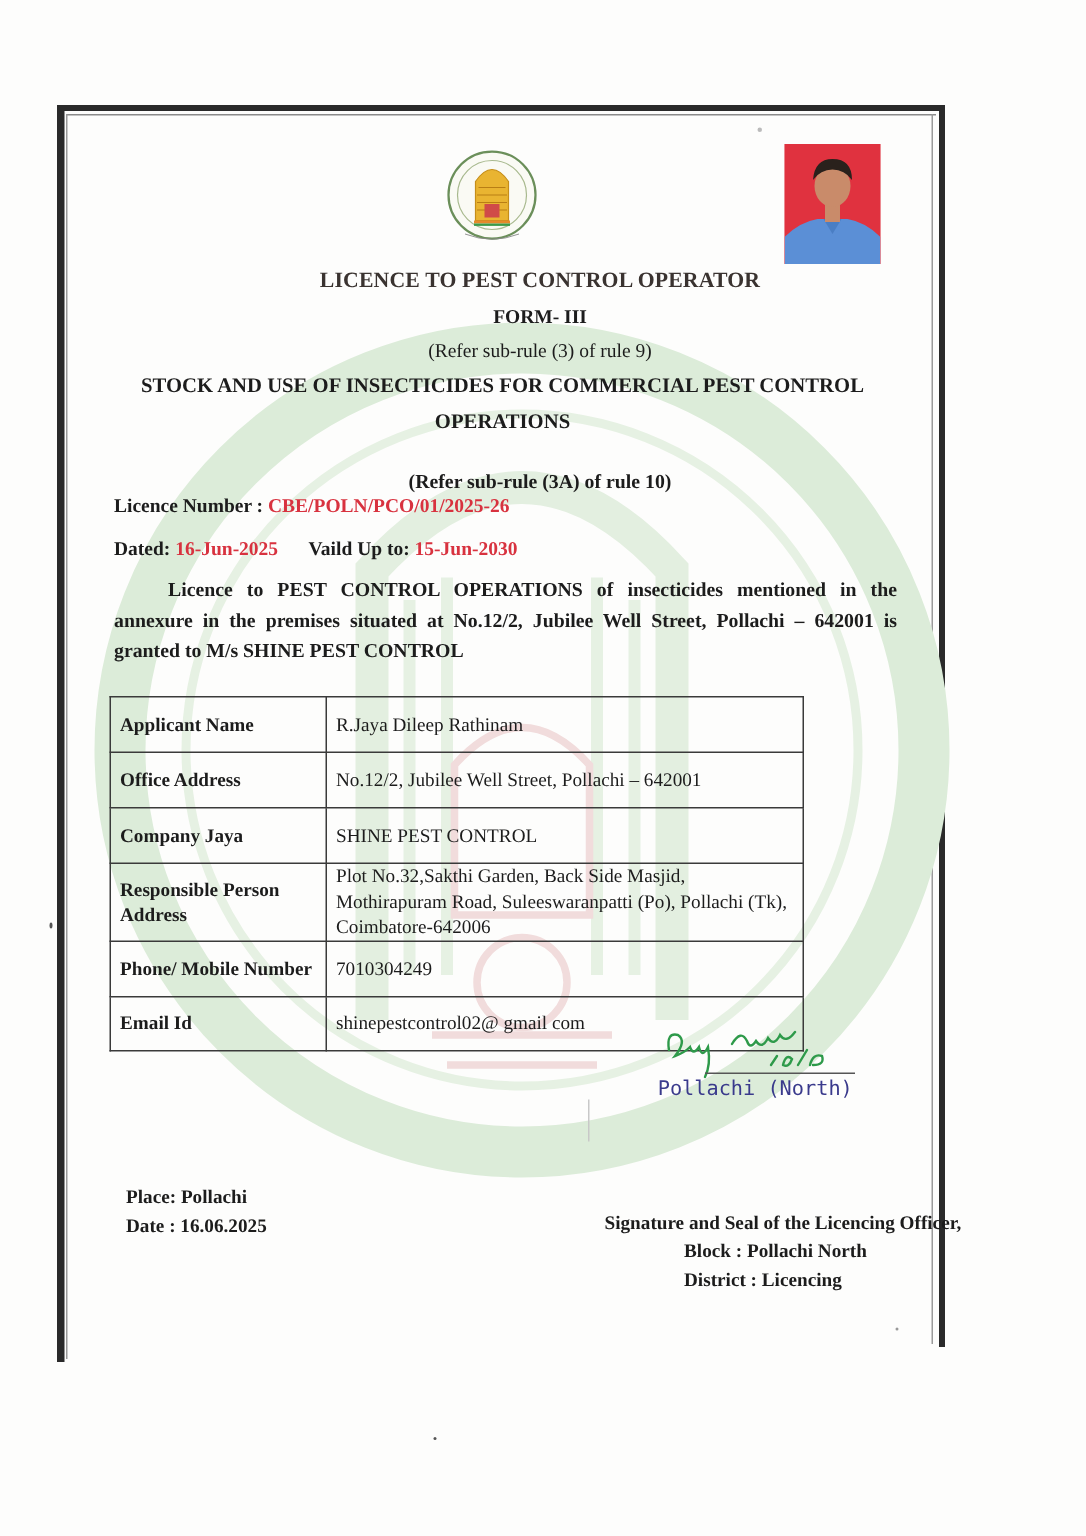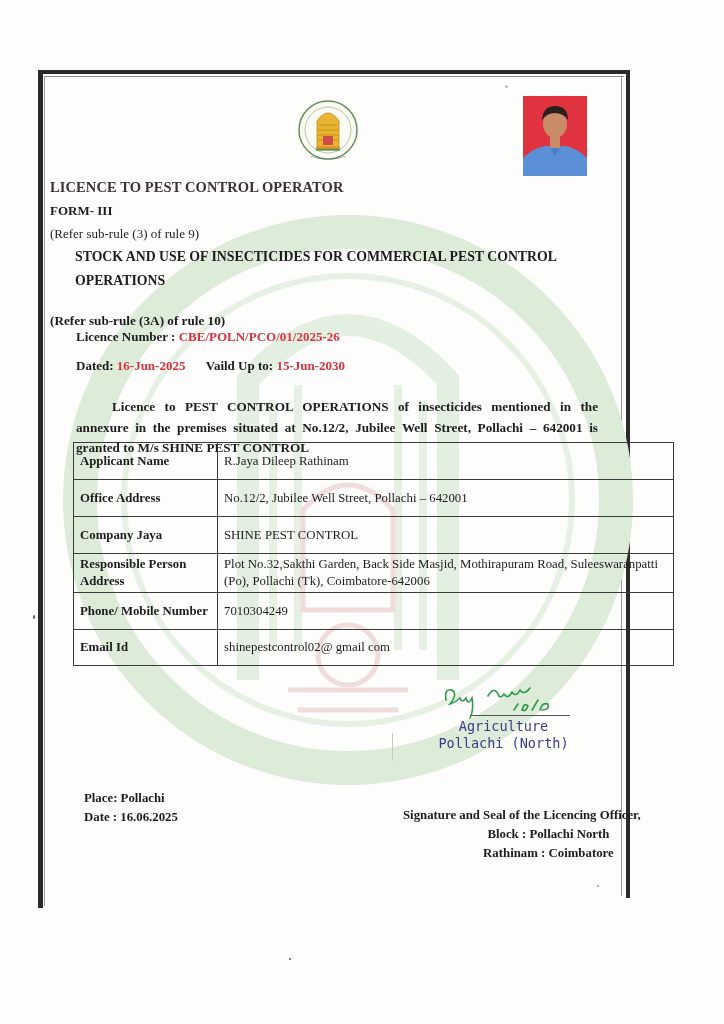--- a/index.html
+++ b/index.html
@@ -14,56 +14,56 @@
   .border-left { position: absolute; left: 38px; top: 70px; width: 5px; height: 838px; background: #2a2a2a; }
   .border-left-inner { position: absolute; left: 44px; top: 76px; width: 1px; height: 830px; background: #9a9a9a; }
   .border-right { position: absolute; left: 626px; top: 70px; width: 4px; height: 828px; background: #2a2a2a; }
   .border-right-inner { position: absolute; left: 621px; top: 76px; width: 1px; height: 820px; background: #9a9a9a; }
 
   .watermark { position: absolute; left: 58px; top: 210px; width: 580px; height: 580px; pointer-events: none; }
 
   .emblem { position: absolute; left: 297px; top: 99px; width: 62px; height: 66px; }
   .photo { position: absolute; left: 523px; top: 96px; width: 64px; height: 80px; overflow: hidden; background: #e0323f; }
 
-  .center { position: absolute; left: 50px; width: 620px; text-align: left; }
+  .center { position: absolute; left: 50px; width: 620px; text-align: center; }
   .h-title { top: 179px; font-size: 14.5px; font-weight: bold; color: #3a3330; letter-spacing: 0.1px; }
   .h-form { top: 203px; font-size: 13px; font-weight: bold; }
   .h-refer1 { top: 226px; font-size: 13px; }
   .h-stock { top: 245px; left: 75px; width: 520px; font-size: 13.8px; font-weight: bold; line-height: 24px; }
   .h-refer2 { top: 294px; font-size: 13.2px; font-weight: bold; margin-top: 19px; }
 
   .line { position: absolute; left: 76px; font-size: 13px; font-weight: bold; }
   .red { color: #d8323f; }
   .lic-num { top: 329px; }
   .dated { top: 358px; }
   .dated .gap { display: inline-block; width: 14px; }
 
-  .para { position: absolute; left: 76px; top: 383px; width: 522px; font-size: 13.2px; font-weight: bold; line-height: 20.5px; text-align: justify; margin-top: 14px; }
+  .para { position: absolute; left: 76px; top: 383px; width: 522px; font-size: 13.2px; font-weight: bold; line-height: 20.5px; text-align: justify; }
   .para .indent { display: inline-block; width: 36px; }
 
-  table.details { position: absolute; left: 73px; top: 442px; width: 601px; border-collapse: collapse; font-size: 12.8px; }
+  table.details { position: absolute; left: 73px; top: 464px; width: 463px; border-collapse: collapse; font-size: 12.8px; }
   table.details td { border: 1.3px solid #3a3a3a; padding: 0 6px; vertical-align: middle; }
   table.details td.k { width: 131px; font-weight: bold; }
   table.details td.v { font-weight: normal; }
   table.details tr.r1 td { height: 36px; }
   table.details tr.r2 td { height: 36px; }
   table.details tr.r3 td { height: 36px; }
   table.details tr.r4 td { height: 38px; line-height: 17px; }
   table.details tr.r5 td { height: 36px; }
   table.details tr.r6 td { height: 35px; margin-left: 44px; }
   table.details td.v.ml { line-height: 17px; padding-top: 0; }
 
   .seal { position: absolute; left: 416px; top: 718px; width: 175px; text-align: center; font-family: "DejaVu Sans Mono", monospace; color: #3a3a8c; font-size: 13.5px; line-height: 17px; }
   .seal-line { position: absolute; left: 470px; top: 715px; width: 100px; height: 1px; background: #555; }
   .sig { position: absolute; left: 438px; top: 680px; width: 130px; height: 46px; }
   .tick { position: absolute; left: 392px; top: 733px; width: 1px; height: 28px; background: #c8c8c8; }
 
   .place { position: absolute; left: 84px; top: 789px; font-size: 12.8px; font-weight: bold; line-height: 19px; }
   .sign-block { position: absolute; left: 355px; top: 806px; font-size: 12.8px; font-weight: bold; line-height: 19px; margin-left: 48px; }
-  .sign-block .indent { padding-left: 53px; text-align: center; }
+  .sign-block .indent { padding-left: 53px; }
 
   .speck { position: absolute; background: #555; border-radius: 50%; }
 </style>
 </head>
 <body>
 
 <div class="border-top"></div>
 <div class="border-top-inner"></div>
 <div class="border-left"></div>
 <div class="border-left-inner"></div>
@@ -156,30 +156,29 @@
 <svg class="sig" viewBox="0 0 130 46">
   <g fill="none" stroke="#2e9a4a" stroke-width="1.6" stroke-linecap="round">
     <path d="M8 20 Q6 8 14 10 Q20 14 12 24 Q18 22 22 18 Q24 24 28 18 Q30 26 34 18 Q36 30 32 38"></path>
     <path d="M50 16 Q56 6 60 14 Q62 20 66 14 Q70 20 74 12 Q78 18 82 10 Q86 16 92 8"></path>
     <path d="M76 30 L80 24 M84 30 Q86 22 90 26 Q88 32 84 30 M94 30 L100 20 M102 30 Q104 22 110 24 Q112 30 104 30"></path>
   </g>
 </svg>
 <div class="seal-line"></div>
 <div class="tick"></div>
 <div class="seal">
-  <div>Agriculture</div>
   <div>Pollachi (North)</div>
 </div>
 
 <div class="place">
   <div>Place: Pollachi</div>
   <div>Date  : 16.06.2025</div>
 </div>
 <div class="sign-block">
   <div>Signature and Seal of the Licencing Officer,</div>
   <div class="indent">Block  : Pollachi North</div>
-  <div class="indent">Rathinam  : Coimbatore</div>
+  <div class="indent">District  : Licencing</div>
 </div>
 
 <div class="speck" style="left:33px;top:615px;width:2px;height:4px;"></div>
 <div class="speck" style="left:289px;top:958px;width:2px;height:2px;"></div>
 <div class="speck" style="left:505px;top:85px;width:3px;height:3px;background:#bbb;"></div>
 <div class="speck" style="left:597px;top:885px;width:2px;height:2px;background:#999;"></div>
 
 </body></html>

